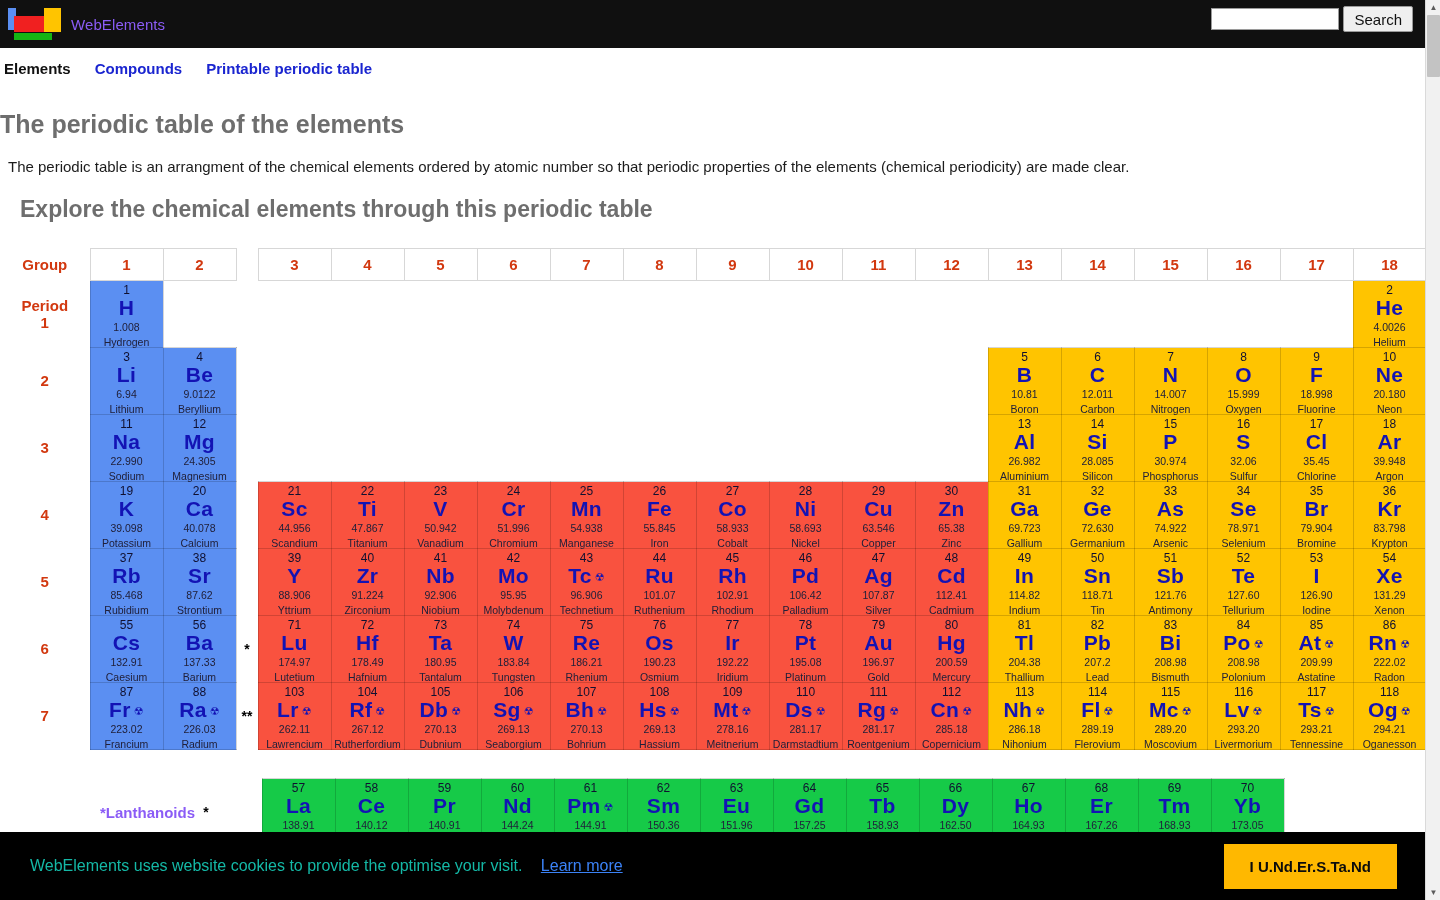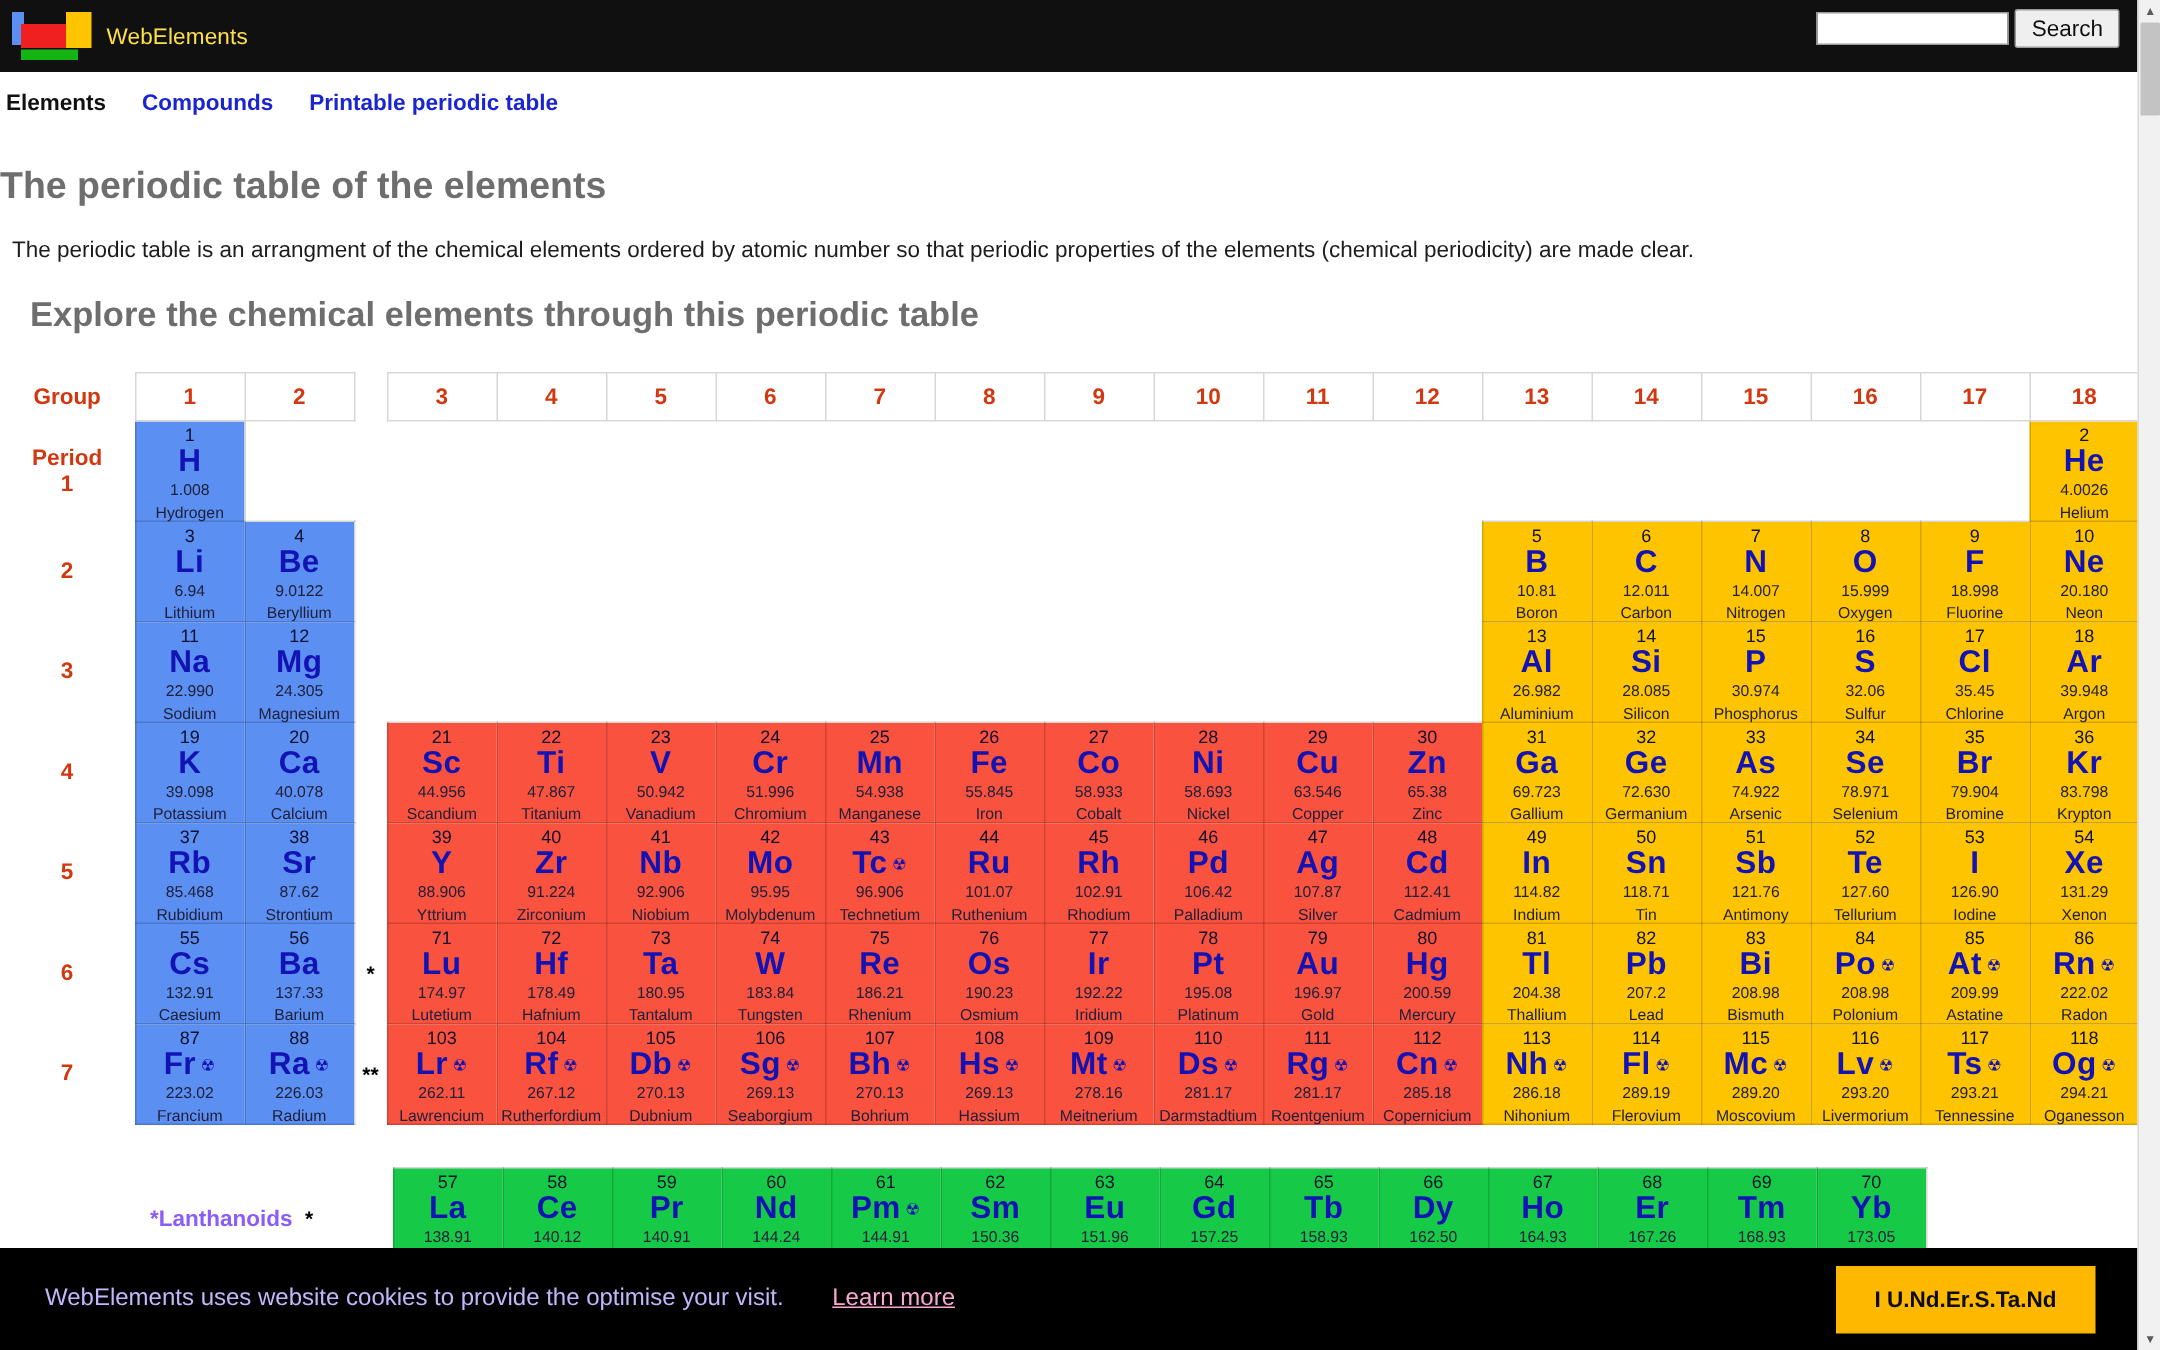--- a/index.html
+++ b/index.html
@@ -14,21 +14,21 @@
 
   
   #topbar {
     position:absolute; top:0; left:0; width:1425px; height:48px;
     background:#101010;
     display:flex; align-items:center;
   }
   #brand { display:flex; align-items:center; gap:9px; padding-left:6px; }
   #logo { position:relative; width:56px; height:36px; }
   #logo .lb { position:absolute; }
-  #brand-name { color:#fde047; font-size:15px; letter-spacing:.1px; }
+  #brand-name { color:#8b5cf6; font-size:15px; letter-spacing:.1px; }
   #searchwrap { position:absolute; right:12px; top:6px; display:flex; align-items:center; gap:4px; }
   #search-input {
     width:128px; height:22px; border:1px solid #9a9a9a; background:#fff;
     font-size:13px; padding:1px 3px; font-family:"Liberation Sans", sans-serif;
   }
   #search-button {
     height:26px; padding:2px 10px; font-size:15px; background:#efefef;
     border:1px solid #9a9a9a; border-radius:2px; cursor:pointer;
     font-family:"Liberation Sans", sans-serif; color:#111;text-align:right;
   }
@@ -81,22 +81,22 @@
     width:195px; text-align:right; padding-right:22px;
     color:#8b5cf6; font-weight:bold; font-size:15px; vertical-align:middle;
   }
 
   
   #cookiebar {
     position:absolute; left:0; bottom:0; width:1425px; height:68px;
     background:#000; display:flex; align-items:center; justify-content:space-between;
     padding:0 28px 0 30px;
   }
-  #cookietext { color:#c4b5fd; font-size:16px; }
-  #cookielink { color:#f9a8d4; text-decoration:underline; margin-left:28px; cursor:pointer; }
+  #cookietext { color:#14b8a6; font-size:16px; }
+  #cookielink { color:#3b82f6; text-decoration:underline; margin-left:14px; cursor:pointer; }
   #cookiebtn {
     background:#ffb800; color:#0c0c0c; border:none; font-weight:bold; font-size:15px;
     padding:14px 26px; cursor:pointer; font-family:"Liberation Sans", sans-serif;
   }
 
   
   #sbar { position:absolute; right:0; top:0; width:15px; height:900px; background:#f1f1f1; border-left:1px solid #dadada; }
   #sbar .arrow { width:15px; height:15px; display:flex; align-items:center; justify-content:center; font-size:8px; color:#5b5b5b; }
   #sbar .thumb { position:absolute; top:15px; left:1px; width:13px; height:62px; background:#c3c3c3; border-radius:1px; }
 </style>

